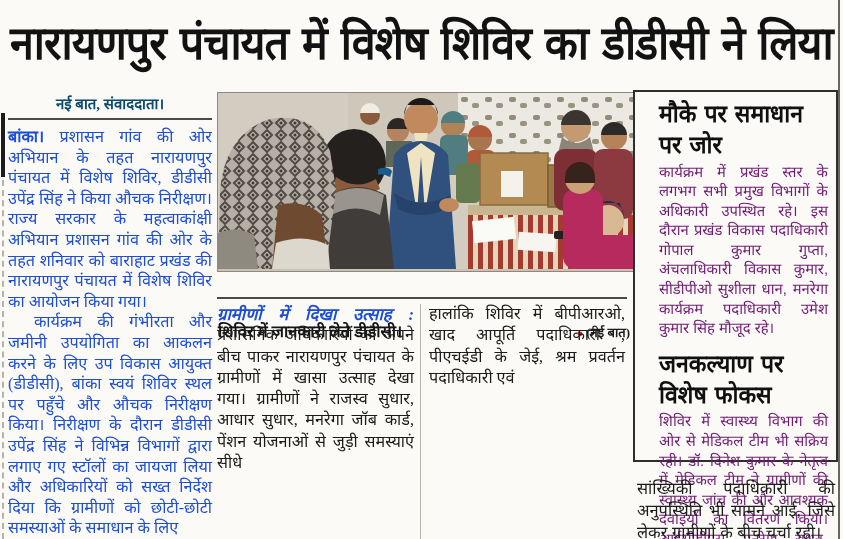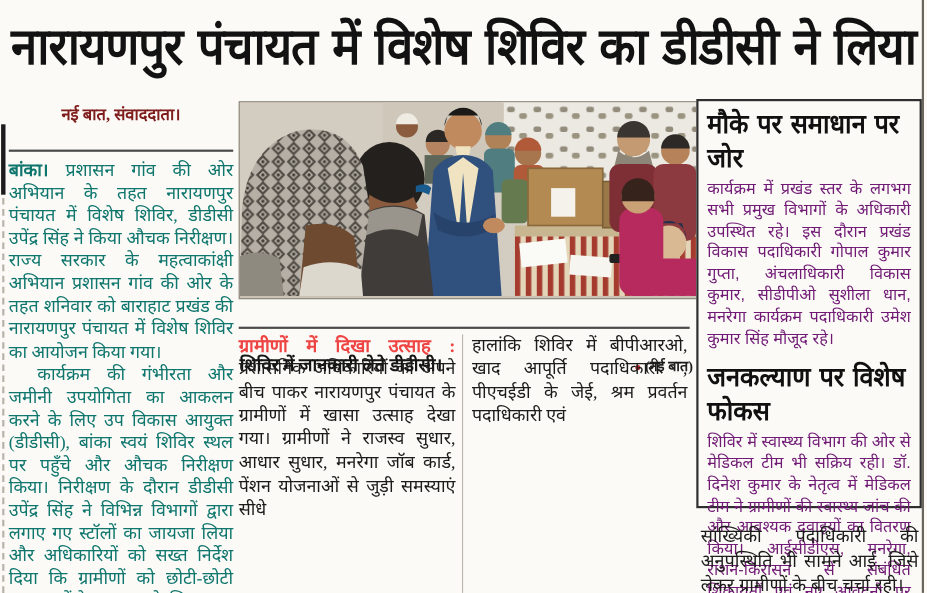--- a/index.html
+++ b/index.html
@@ -9,40 +9,40 @@
     font-family:"Liberation Serif","DejaVu Serif",serif;
   }
   .abs{position:absolute;}
   .headline{
     font-family:"DejaVu Sans","Liberation Sans",sans-serif;
     font-weight:900;font-size:43px;line-height:1.2;letter-spacing:-1px;
     color:#121212;text-align:center;white-space:nowrap;
     transform:scaleY(1.08);transform-origin:top center;
   }
   .byline{
-    font-weight:bold;font-size:15px;text-align:center;color:#7f1d1d;
-    padding-bottom:22px;border-bottom:2px solid #4a4a4a;
+    font-weight:bold;font-size:15px;text-align:center;color:#0c4a6e;
+    padding-bottom:5px;border-bottom:2px solid #4a4a4a;
   }
-  .bodytxt{font-size:16.2px;line-height:20.6px;text-align:justify;color:#0f766e;}
+  .bodytxt{font-size:16.2px;line-height:20.6px;text-align:justify;color:#1d4ed8;}
   .bodytxt p{margin:0;}
   .lead{font-weight:bold;}
   .indent{text-indent:1.6em;}
   .coltxt{font-size:16.2px;line-height:21.3px;text-align:justify;color:#1b1b1b;}
   .subhead{
     font-weight:bold;text-align:justify;text-align-last:justify;
-    font-size:16.8px;line-height:21.3px;color:#ef4444;
+    font-size:16.8px;line-height:21.3px;color:#1d4ed8;font-style:italic;
   }
   .caption-row{display:flex;justify-content:space-between;align-items:baseline;
     font-weight:bold;font-size:16.5px;color:#141414;margin-top:46px;}
   .credit{font-size:13px;font-weight:bold;color:#1d1d1d;white-space:nowrap;}
   .credit .dot{color:#c1272d;font-size:11px;margin-right:3px;}
   .photo-frame{border:1px solid #8d897f;background:#cbc4b6;}
   .sidebar-box{
     border:2px solid #2e2e2e;box-sizing:border-box;background:#fbfaf6;
-    padding:5px 8px 0 8px;
+    padding:5px 8px 0 24px;
   }
   .sidebar-head{
     font-family:"DejaVu Sans","Liberation Sans",sans-serif;
     font-weight:900;font-size:23px;line-height:1.25;color:#101010;
     transform:scaleY(1.05);transform-origin:left top;margin:2px 0 6px 0;
   }
   .sidebar-para{
     font-family:"Liberation Sans","DejaVu Sans",sans-serif;
     font-size:14.8px;line-height:19.6px;text-align:justify;color:#701a75;
   }

